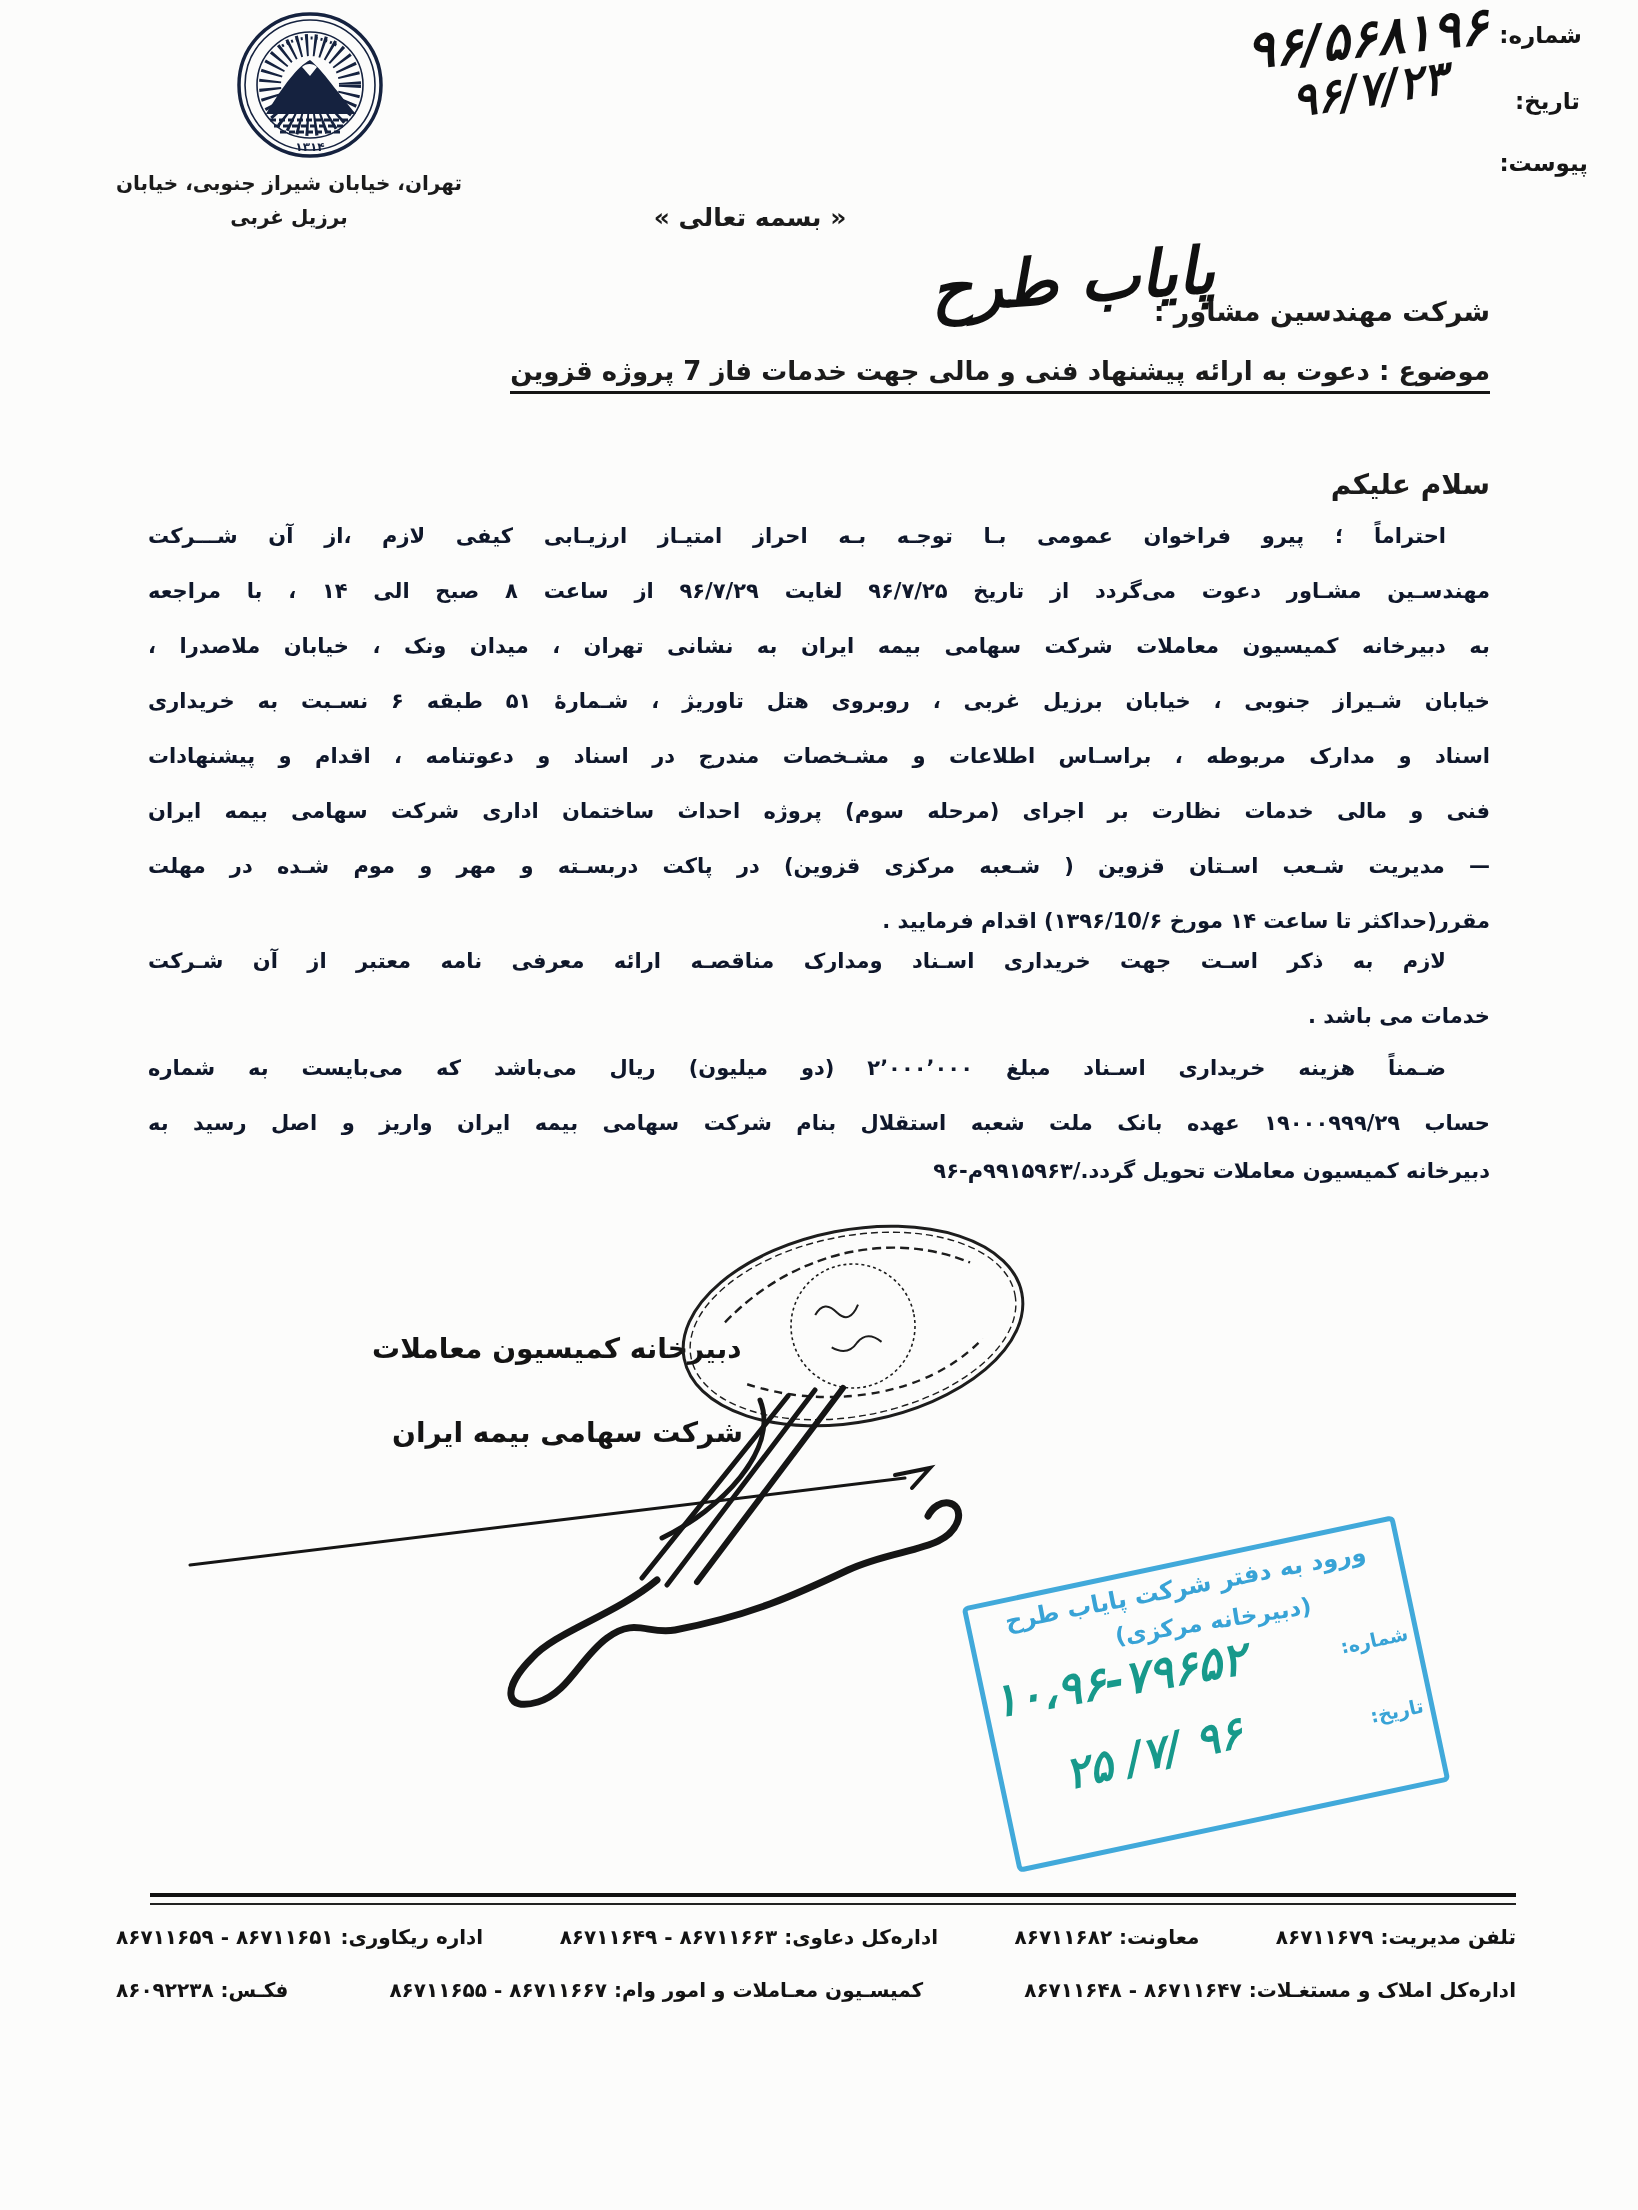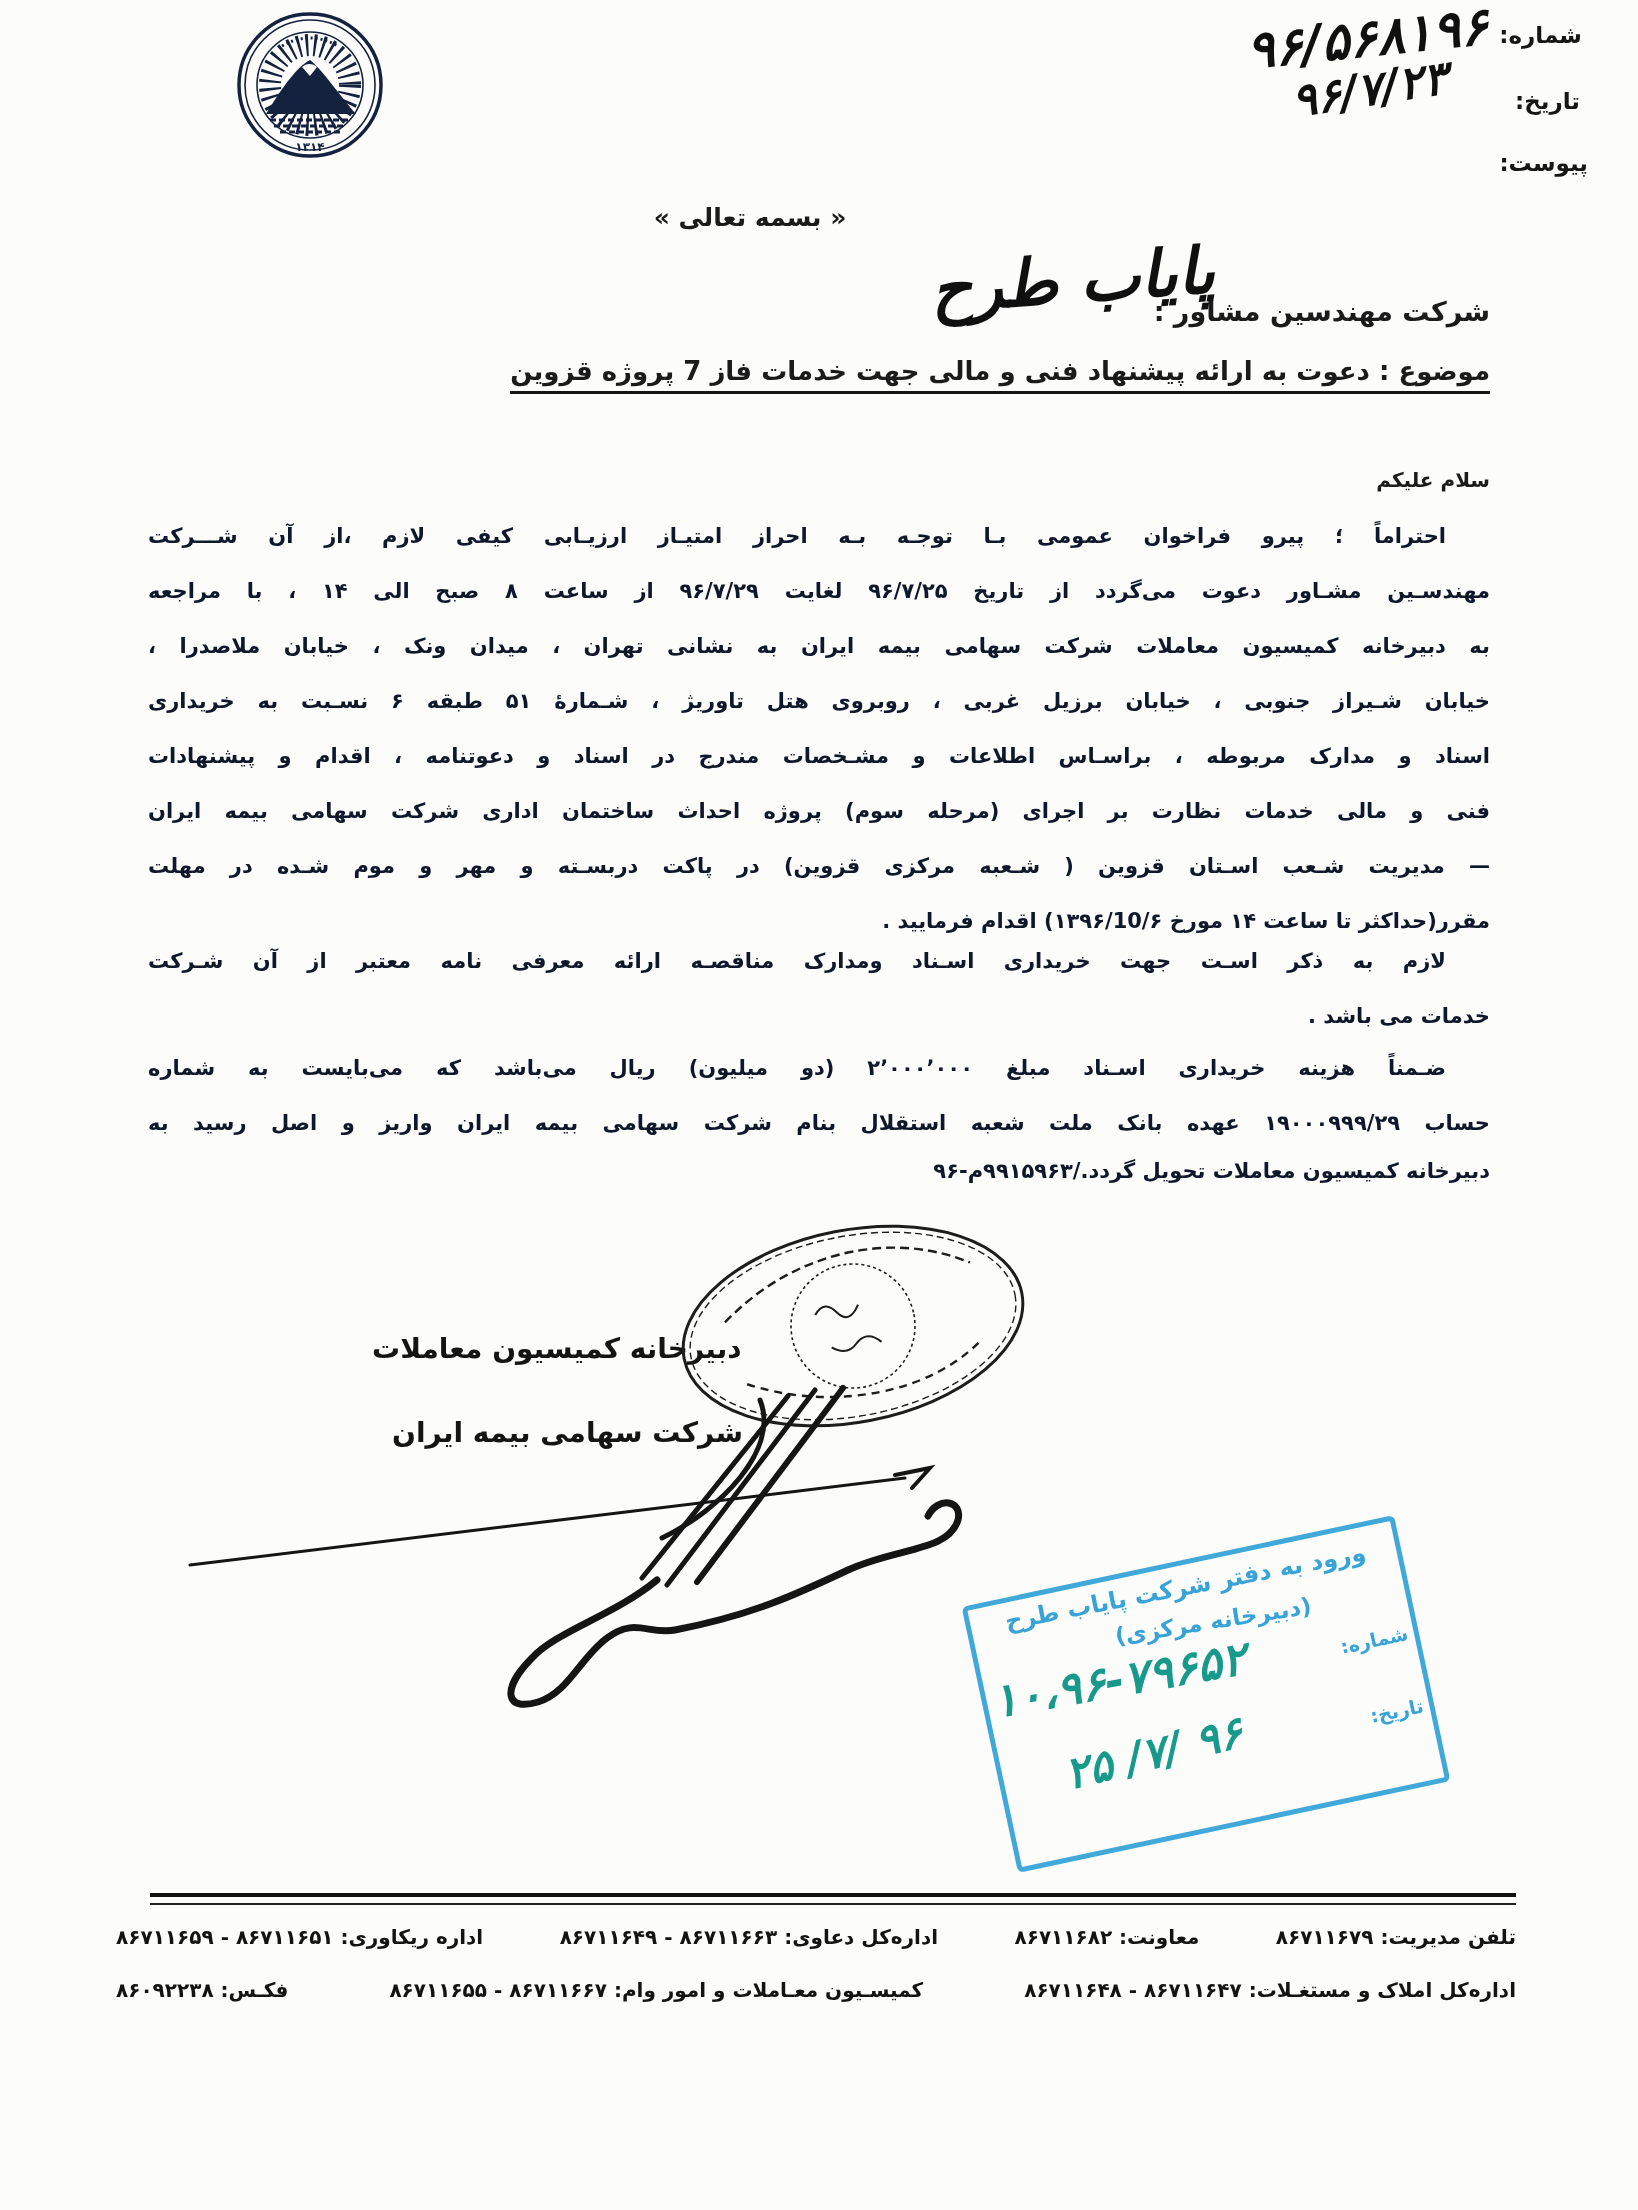--- a/index.html
+++ b/index.html
@@ -70,30 +70,31 @@
 
     <path d="M 38 104 C 55 76 70 56 82 50 C 93 58 112 86 128 104 Z" fill="#15223f"></path>
     <path d="M 74 57 C 78 53 85 53 89 57 C 86 61 84 63 82 66 C 79 63 77 60 74 57 Z" fill="#fcfcfb"></path>
 
     <path d="M 42 110 H 122 M 46 116 H 118 M 52 122 H 112" stroke="#15223f" stroke-width="3" stroke-dasharray="6 3" fill="none"></path>
     <text x="82" y="141" text-anchor="middle" font-size="12" font-weight="bold" fill="#15223f">۱۳۱۴</text>
   </svg>
 </div>
 
 <div class="abs org" style="left:98px;top:166px;">
+  <div>تهران، خیابان شیراز جنوبی، خیابان برزیل غربی</div>
 </div>
 
 <div class="abs b" style="left:530px;top:203px;width:440px;text-align:center;font-size:25px;">« بسمه تعالی »</div>
 
 <div class="abs b" style="right:148px;top:296px;font-size:27px;">شرکت مهندسین مشاور :</div>
 <div class="abs hand" style="left:930px;top:243px;font-size:64px;transform:rotate(-4deg);letter-spacing:8px;">پایاب طرح</div>
 
 <div class="abs b subject" style="right:148px;top:356px;font-size:26px;"><span>موضوع : دعوت به ارائه پیشنهاد فنی و مالی جهت خدمات فاز 7 پروژه قزوین</span></div>
 
-<div class="abs b" style="right:148px;top:468px;font-size:20px;">سلام علیکم</div>
+<div class="abs b" style="right:148px;top:468px;font-size:28px;">سلام علیکم</div>
 
 <div class="abs line just ind" style="top:520px;">احتراماً ؛ پیرو فراخوان عمومی بـا توجـه بـه احراز امتیـاز ارزیـابی کیفی لازم ،از آن شـــرکت</div>
 <div class="abs line just" style="top:575px;">مهندسـین مشـاور دعوت می‌گردد از تاریخ ۹۶/۷/۲۵ لغایت ۹۶/۷/۲۹ از ساعت ۸ صبح الی ۱۴ ، با مراجعه</div>
 <div class="abs line just" style="top:630px;">به دبیرخانه کمیسیون معاملات شرکت سهامی بیمه ایران  به نشانی تهران ، میدان ونک ، خیابان ملاصدرا ،</div>
 <div class="abs line just" style="top:685px;">خیابان شـیراز جنوبی ، خیابان برزیل غربی ، روبروی هتل تاوریژ ، شـمارهٔ ۵۱ طبقه ۶ نسـبت به خریداری</div>
 <div class="abs line just" style="top:740px;">اسناد و مدارک مربوطه ،  براسـاس اطلاعات و مشـخصات مندرج در اسناد و دعوتنامه ، اقدام و پیشنهادات</div>
 <div class="abs line just" style="top:795px;">فنی و مالی خدمات نظارت بر اجرای (مرحله سوم) پروژه احداث ساختمان اداری شرکت سهامی بیمه ایران</div>
 <div class="abs line just" style="top:850px;">— مدیریت شـعب اسـتان قزوین ( شـعبه مرکزی قزوین) در پاکت دربسـته و مهر و موم شـده در مهلت</div>
 <div class="abs line end" style="top:905px;">مقرر(حداکثر تا ساعت ۱۴ مورخ ۱۳۹۶/10/۶) اقدام فرمایید .</div>
 <div class="abs line just ind" style="top:945px;">لازم به ذکر اسـت جهت خریداری اسـناد ومدارک مناقصـه ارائه معرفی نامه معتبر از آن شـرکت</div>

